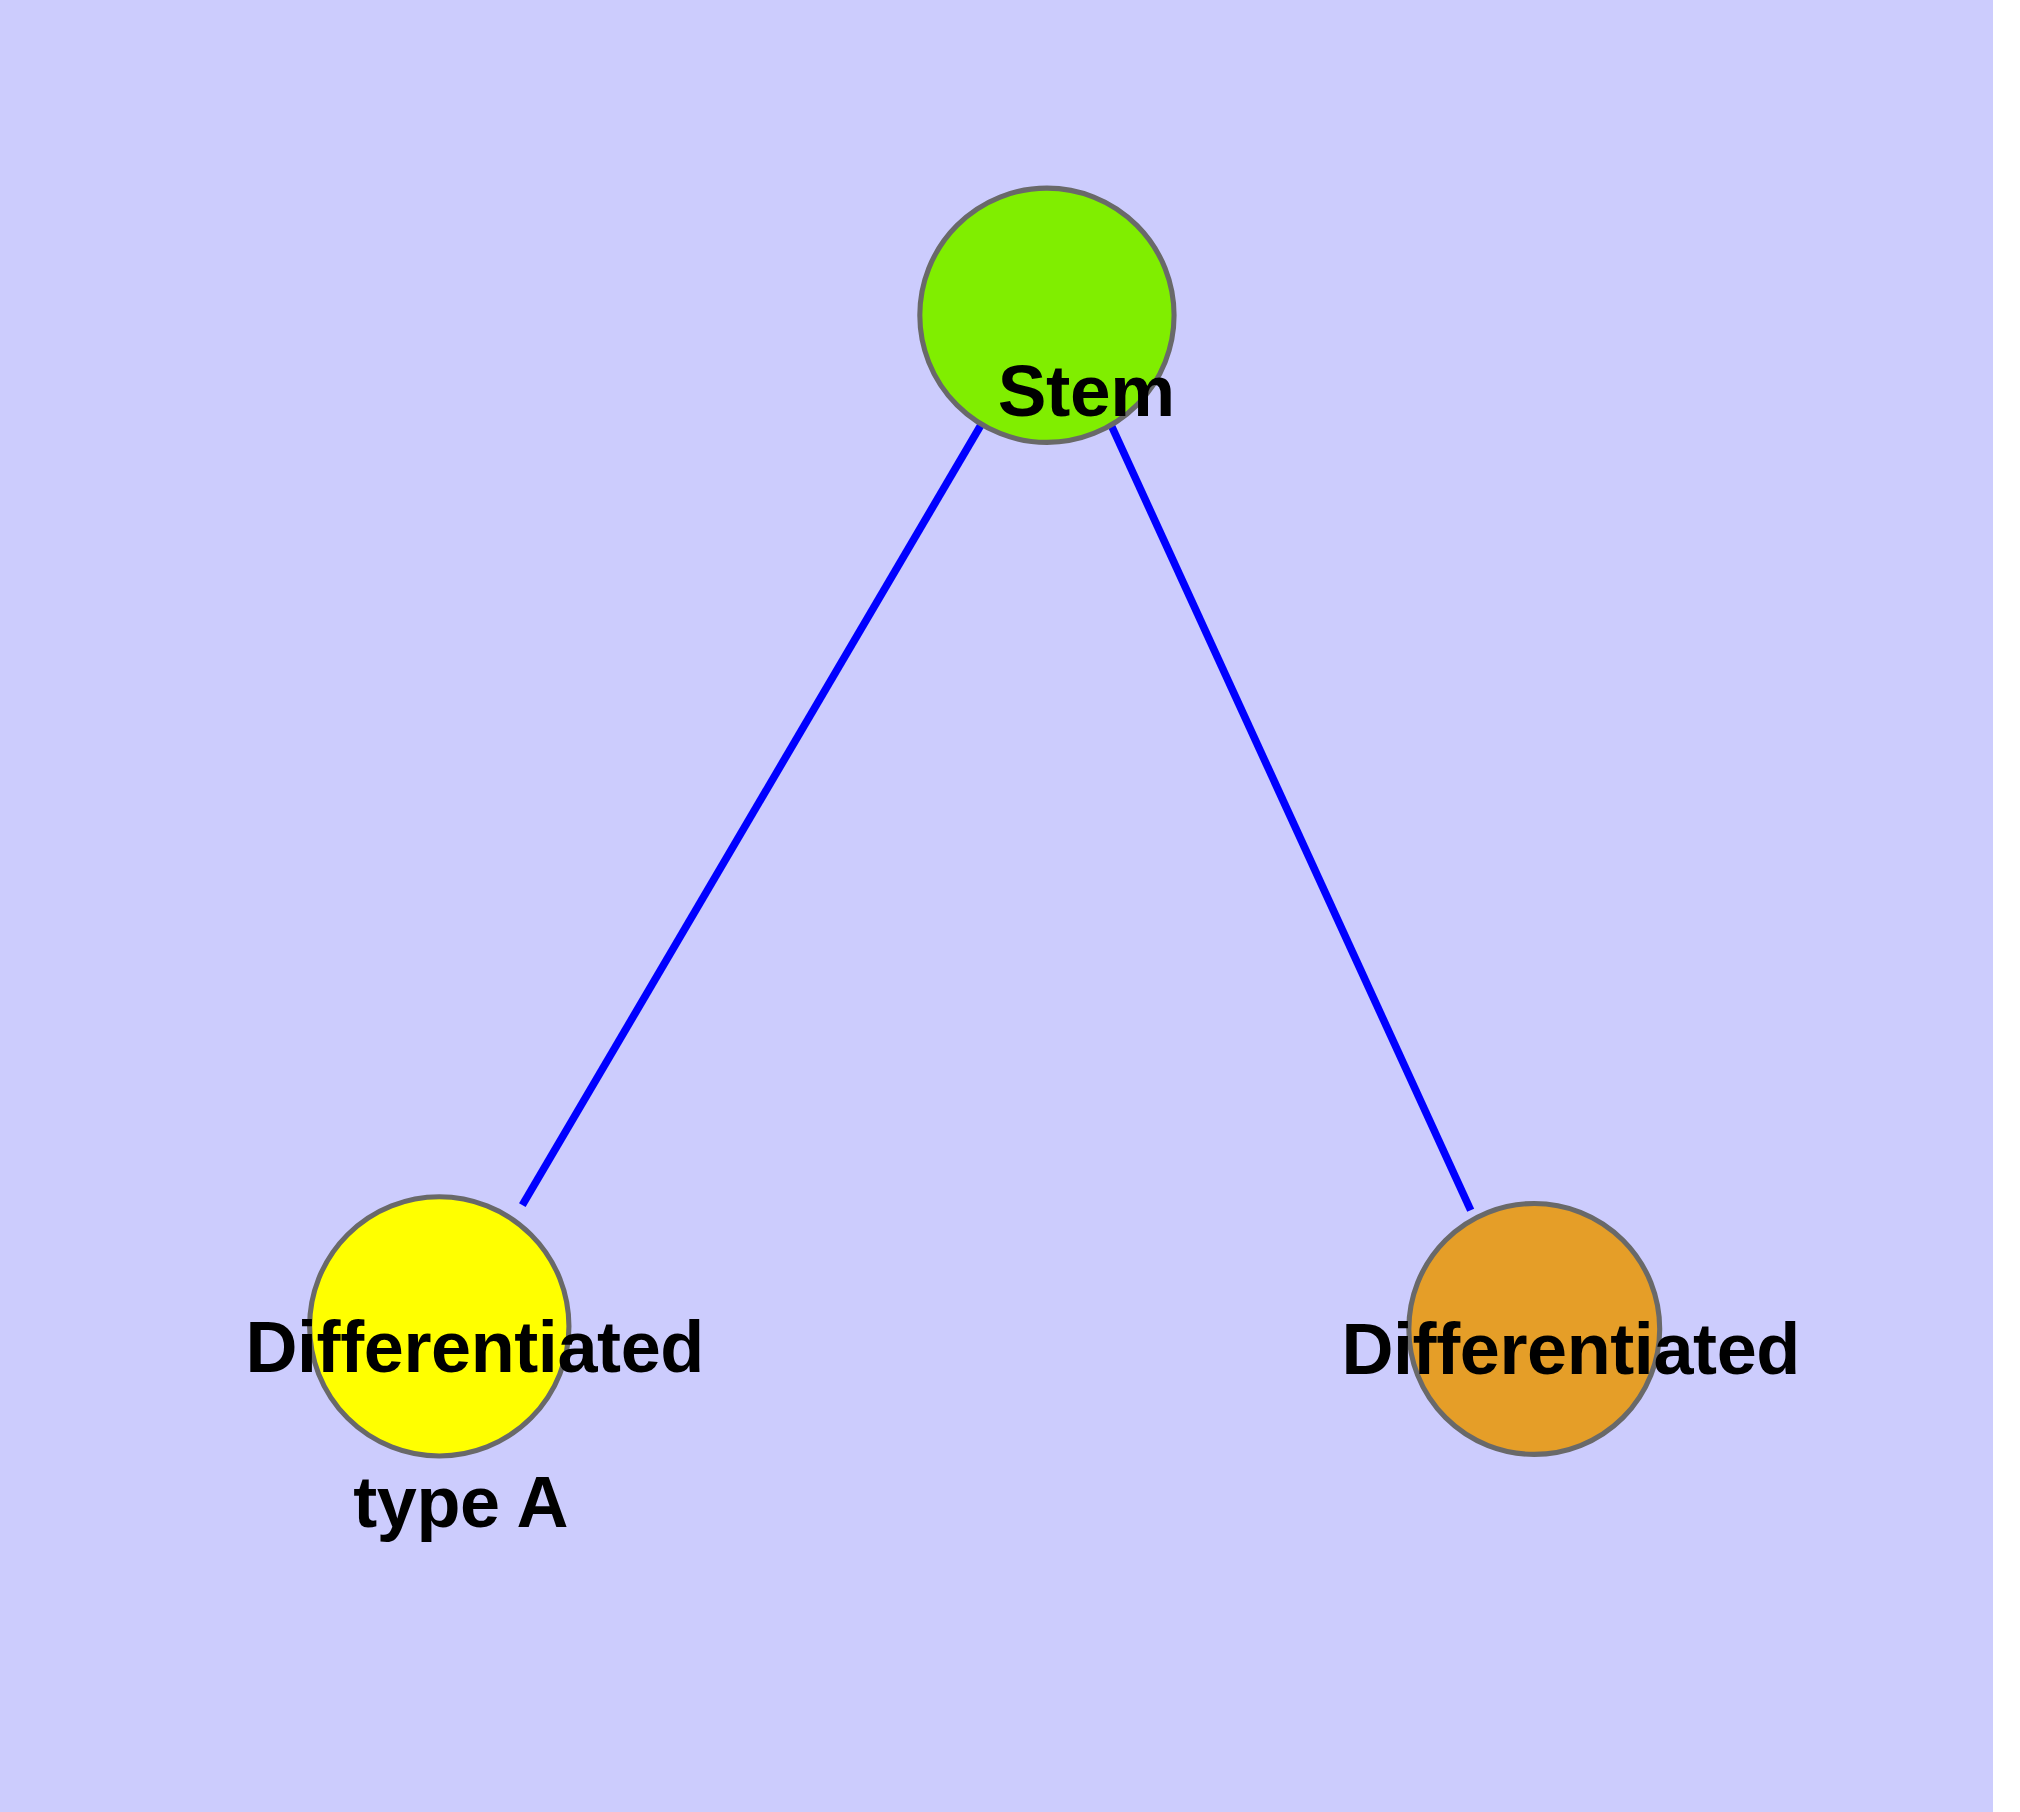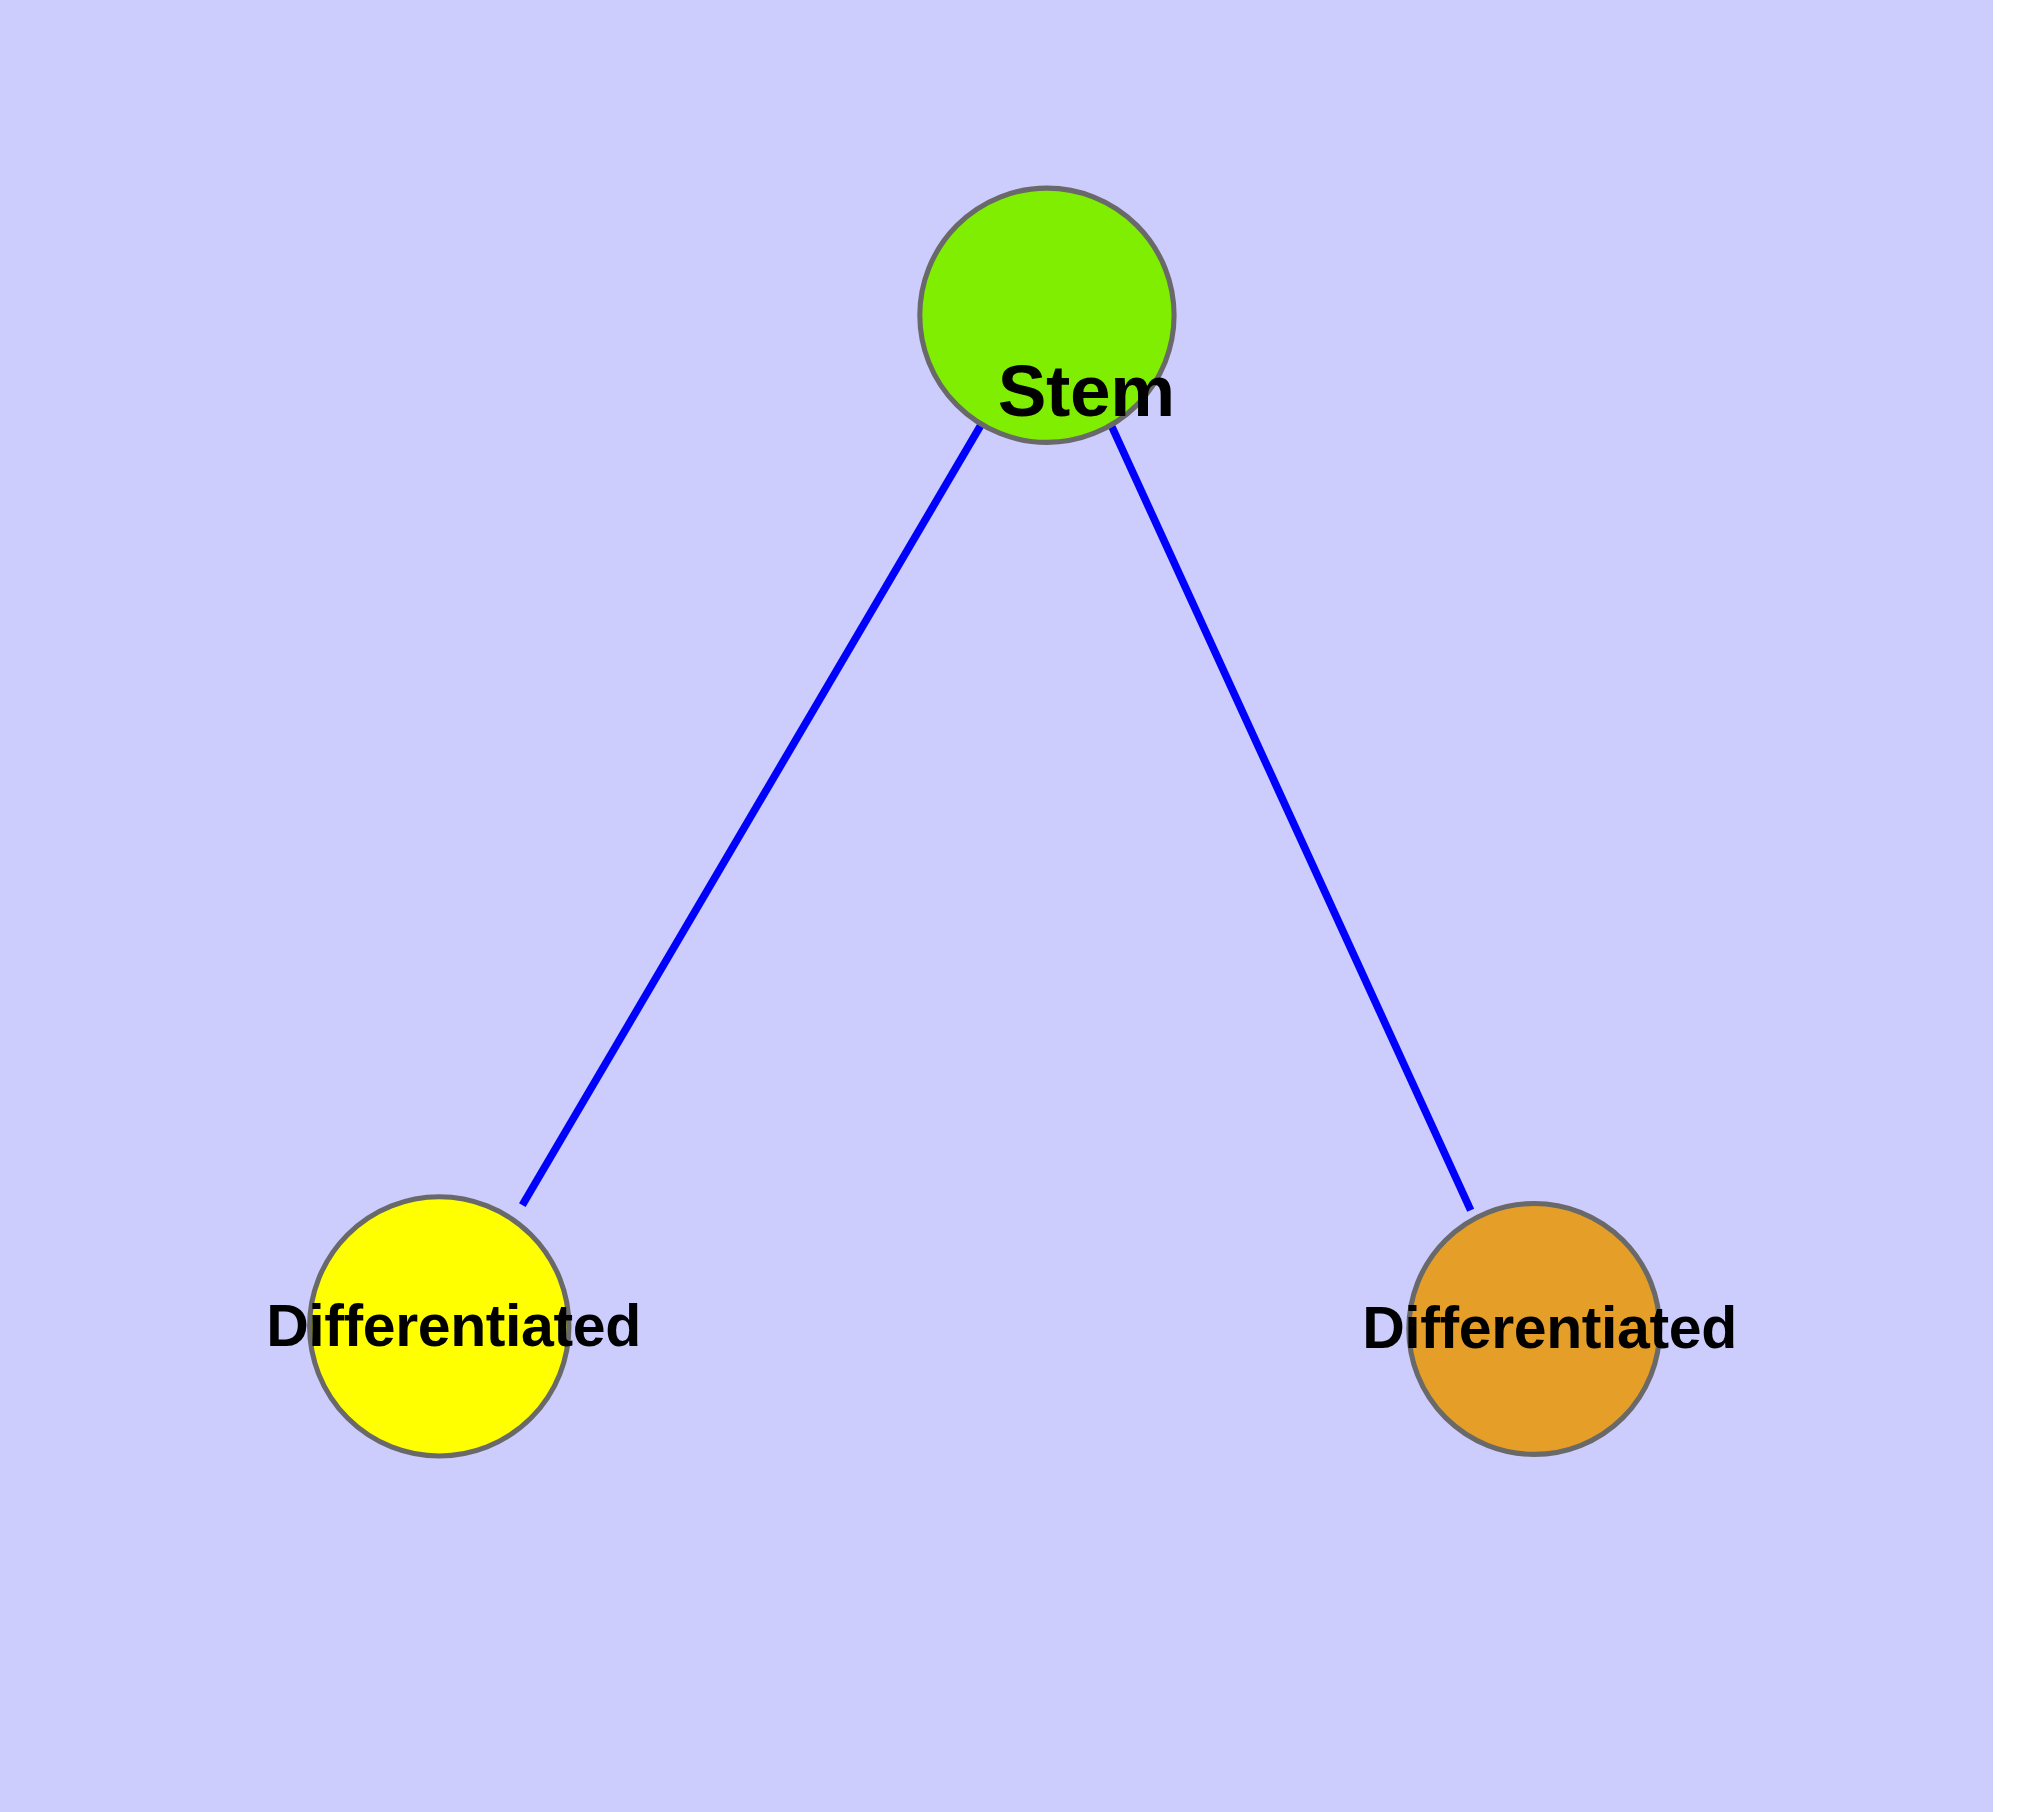--- a/index.html
+++ b/index.html
@@ -38,21 +38,21 @@
     line-height: 1.08;
     white-space: pre;
     letter-spacing: -0.4px;
     pointer-events: none;
     -webkit-font-smoothing: antialiased;
   }
   .node-label.root {
     font-size: 73px;
   }
   .node-label.leaf {
-    font-size: 59px;
+    font-size: 72px;
   }
 </style>
 </head>
 <body>
 
 <div id="canvas" style="width: 1993px; height: 1812px;">
 
   <div id="bg-rect" style="background: rgb(204, 204, 253); width: 2021px; height: 1812px;"></div>
 
   <svg id="graph-svg" viewBox="0 0 2384 2138" xmlns="http://www.w3.org/2000/svg">
@@ -68,20 +68,21 @@
       <circle cx="1810" cy="1568" r="148" fill="#e59e28" stroke="#696969" stroke-width="6"></circle>
     </g>
   </svg>
 
   <div class="node-label root" style="left:792px; top:273px; width:509px;">
     <span>Stem</span>
   </div>
 
   <div class="node-label leaf" style="left:167px; top:1231px; width:509px;">
     <span>Differentiated</span><br>
+    <span>type A</span>
   </div>
 
   <div class="node-label leaf" style="left:1263px; top:1233px; width:509px;">
     <span>Differentiated</span><br>
   </div>
 
 </div>
 
 
 </body></html>

